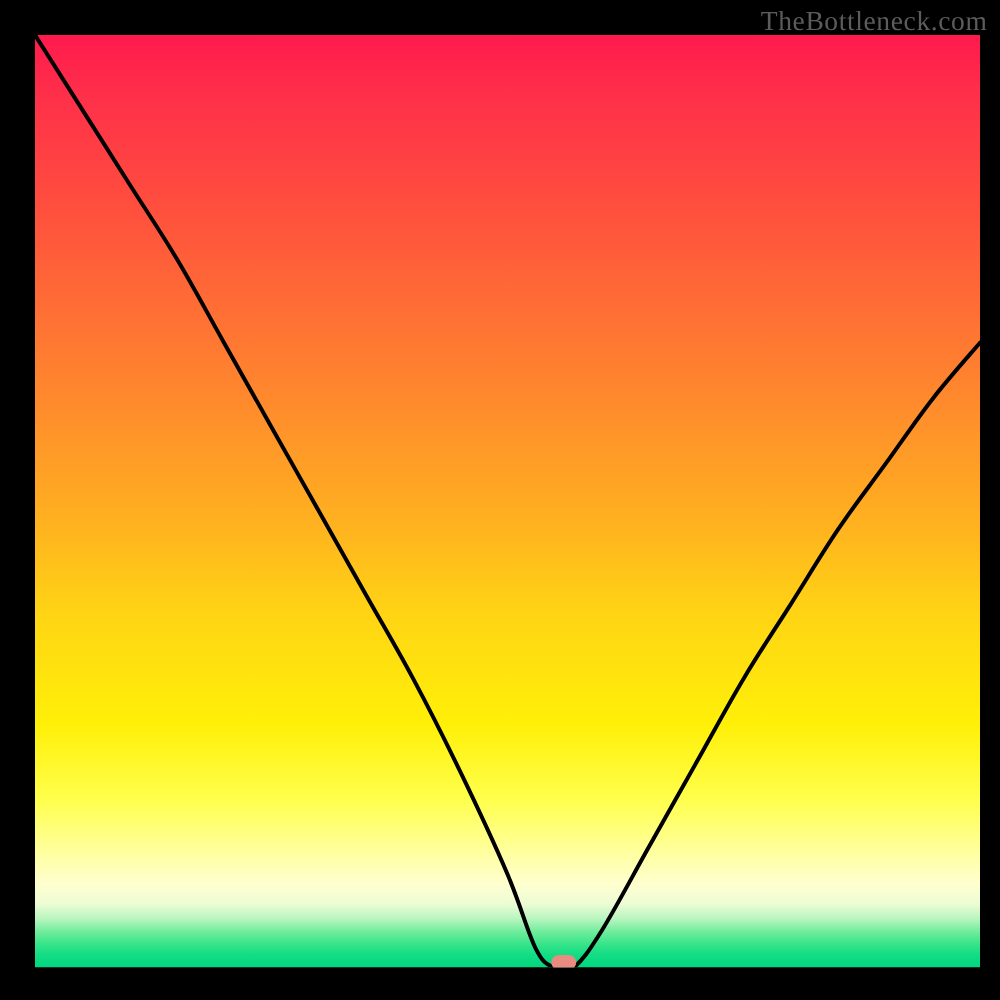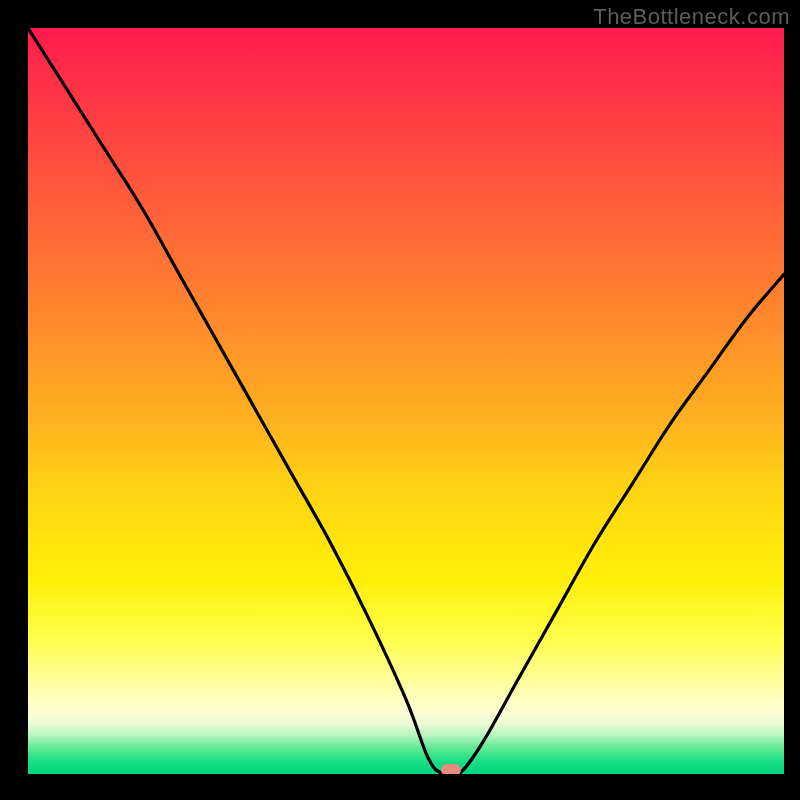--- a/index.html
+++ b/index.html
@@ -19,20 +19,21 @@
   }
   .watermark {
     position: absolute;
     top: 4px;
     right: 10px;
     color: #5c5c5c;
     font-size: 22px;
     font-weight: 500;
     letter-spacing: 0.5px;
     z-index: 10;
+    font-family: Liberation Serif, serif;
   }
   .plot {
     position: absolute;
     left: 28px;
     top: 28px;
     width: 756px;
     height: 746px;
     overflow: hidden;
   }
   .gradient {

